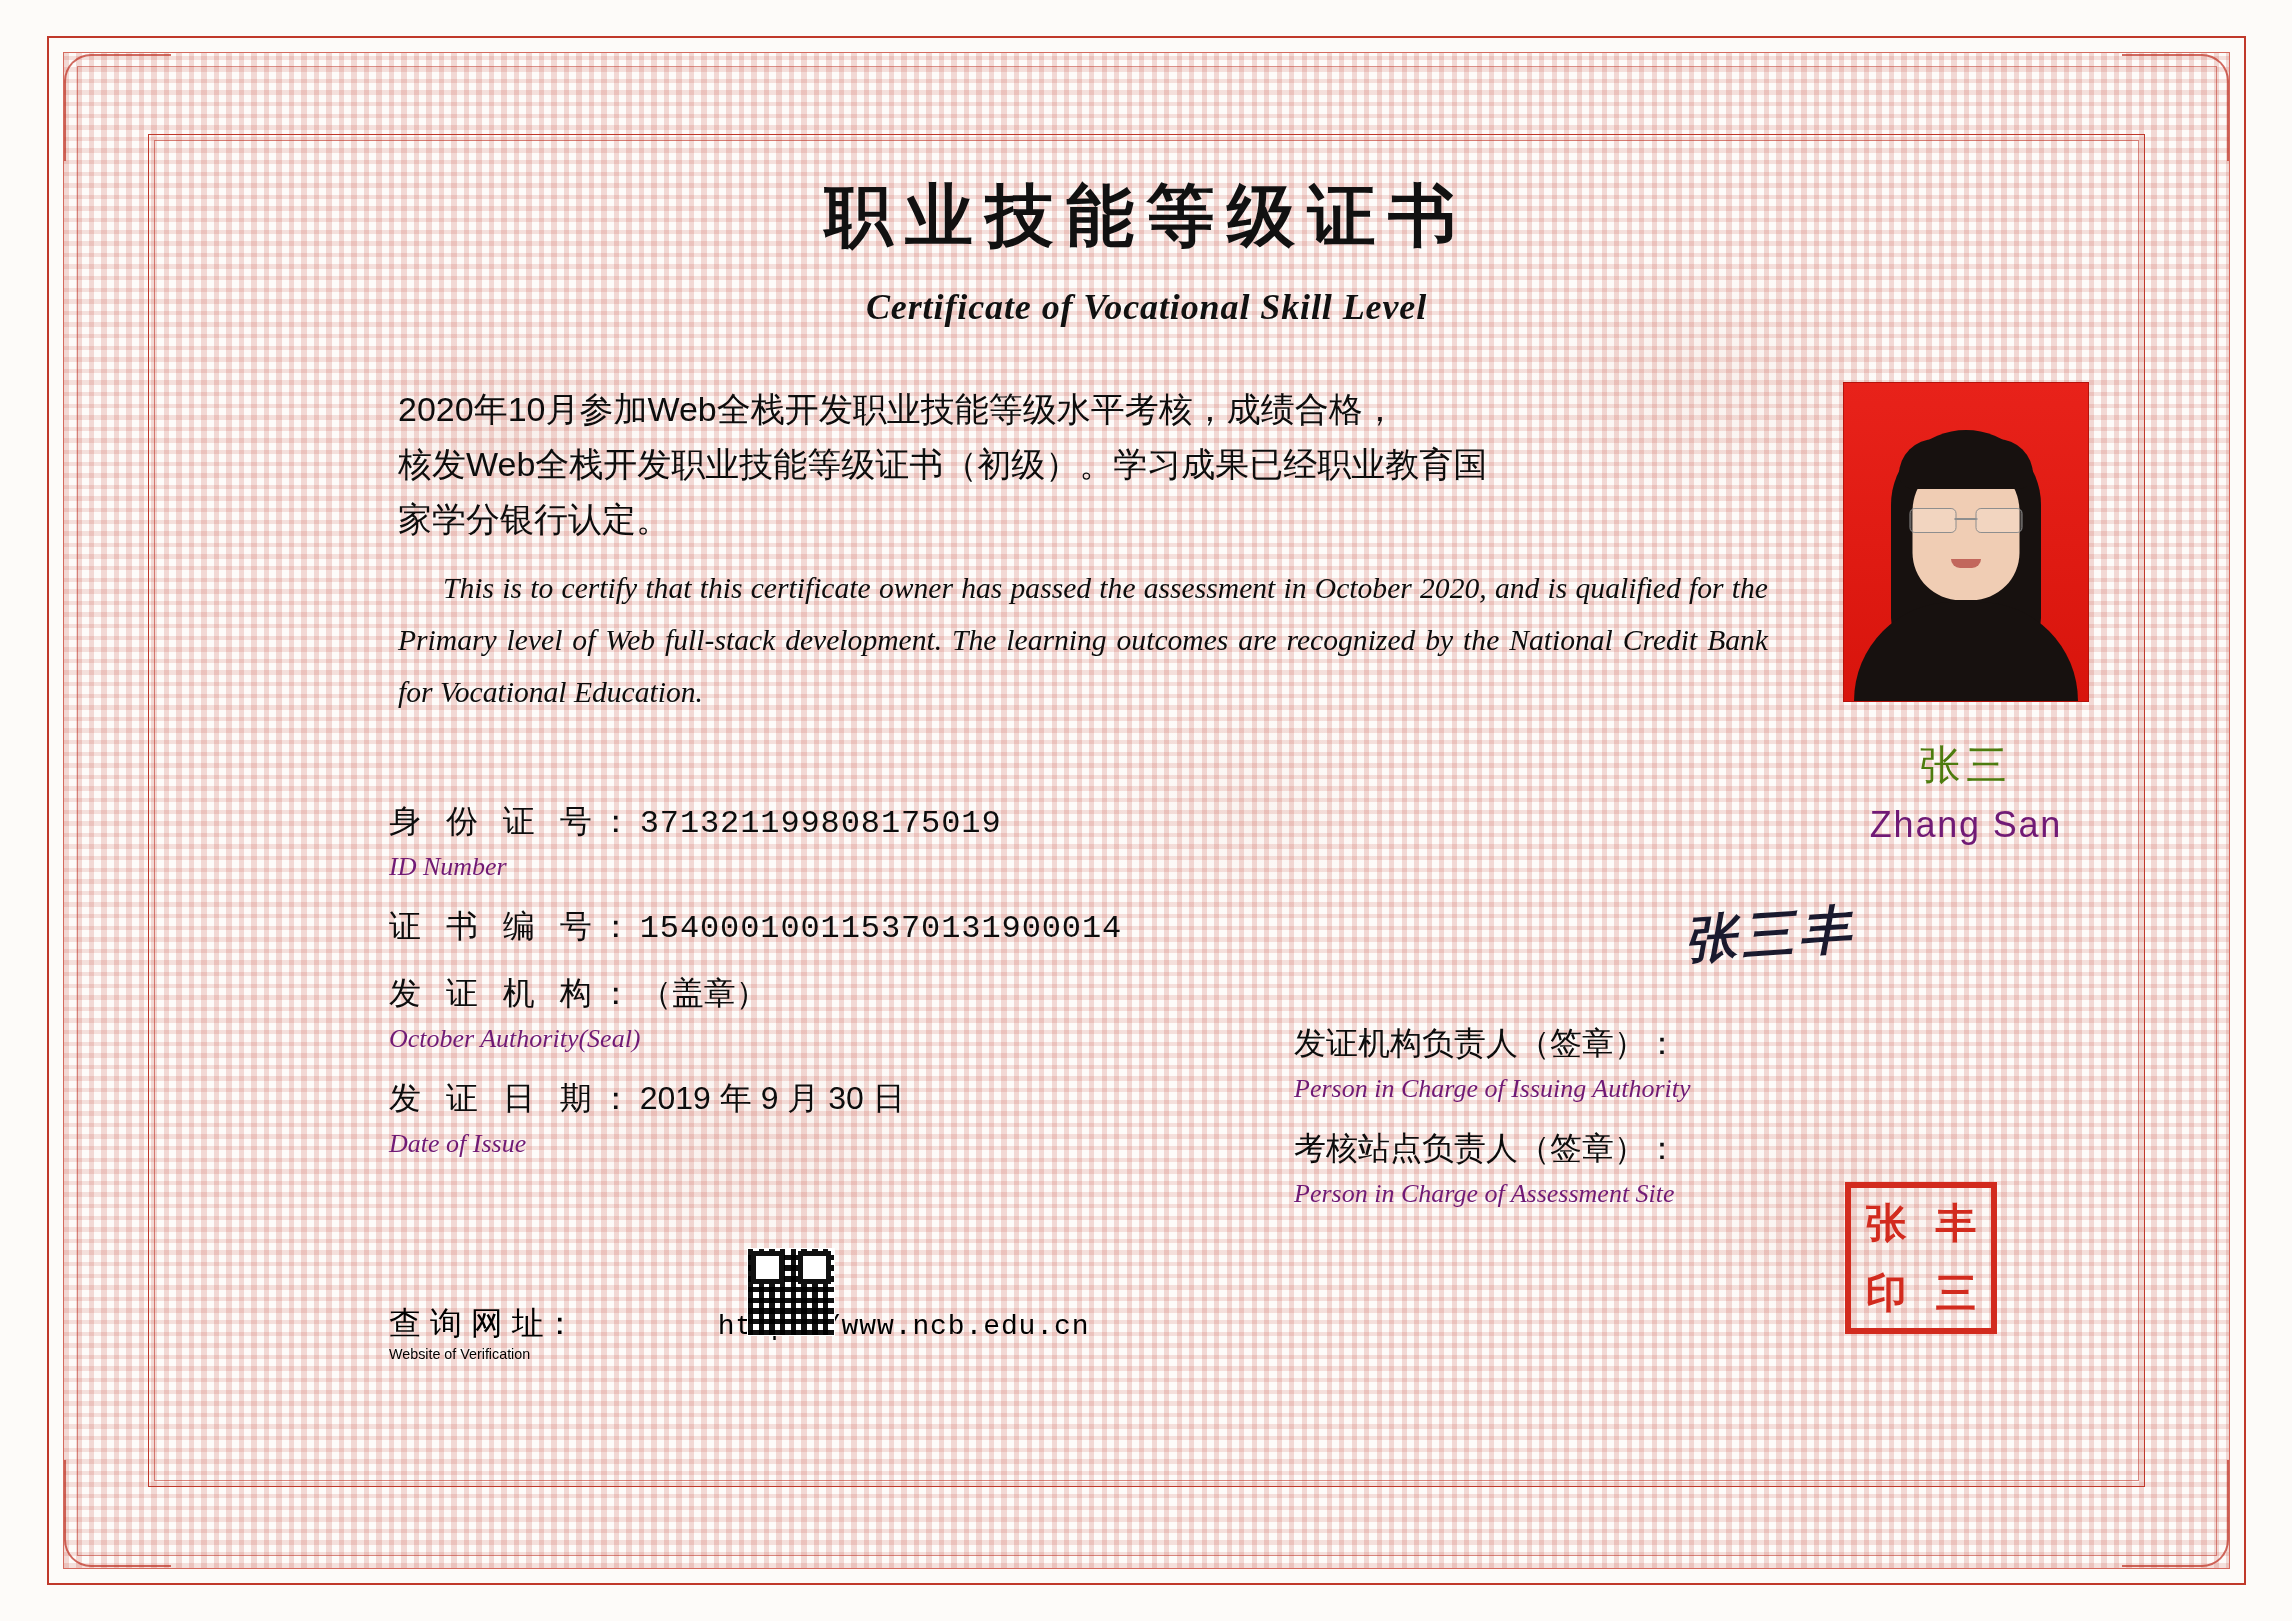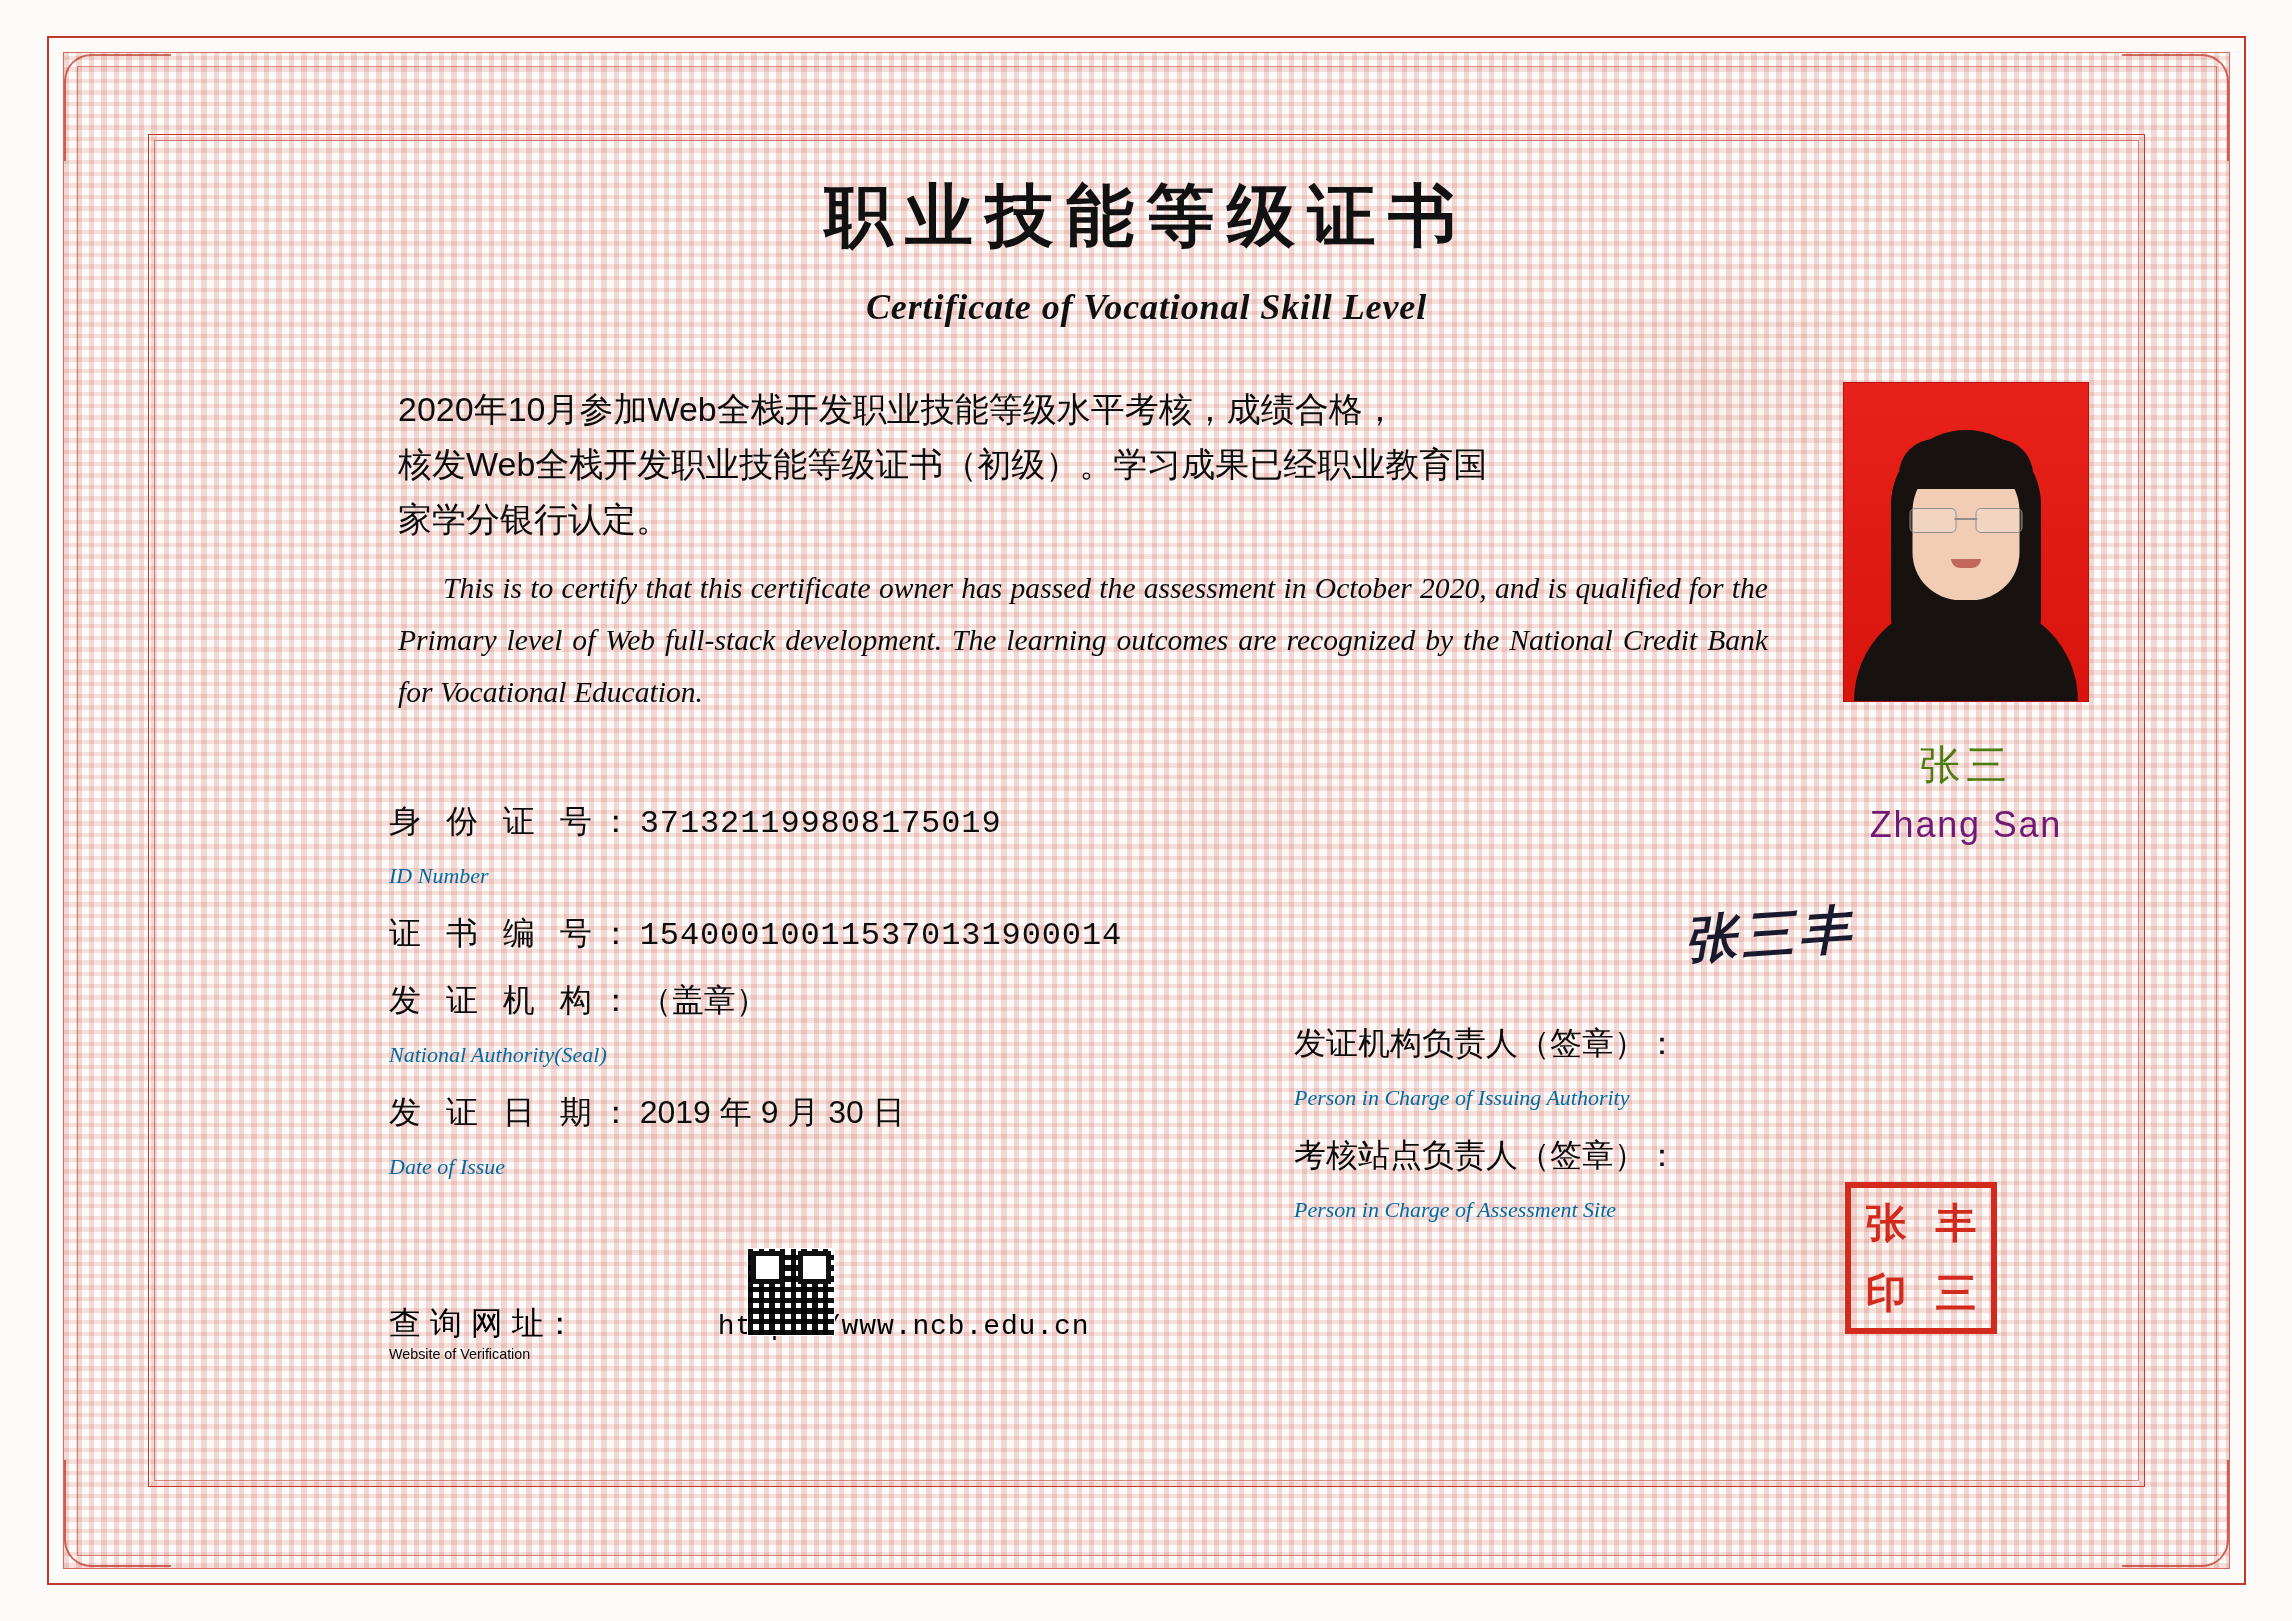--- a/index.html
+++ b/index.html
@@ -269,23 +269,23 @@
     letter-spacing: 8px;
   }
   .field .value {
     font-family: "Liberation Mono", "DejaVu Sans Mono", monospace;
     font-size: 32px;
     letter-spacing: 0.9px;
   }
   .field .label-en {
     font-family: "Liberation Serif", "DejaVu Serif", serif;
     font-style: italic;
-    font-size: 22px;
-    color: #0369a1;
-    margin-top: 19px;
+    font-size: 26px;
+    color: #701a75;
+    margin-top: 8px;
     display: block;
   }
   .field.spaced { margin-bottom: 23px; }
 
   
   .verify-row {
     position: absolute;
     left: 210px;
     top: 502px;
     width: 985px;
@@ -419,21 +419,21 @@
         <div class="field spaced">
           <div class="line-cn">
             <span class="label-cn">证 书 编 号：</span><span class="value">154000100115370131900014</span>
           </div>
         </div>
 
         <div class="field spaced">
           <div class="line-cn">
             <span class="label-cn">发 证 机 构：</span><span>（盖章）</span>
           </div>
-          <span class="label-en">National Authority(Seal)</span>
+          <span class="label-en">October Authority(Seal)</span>
         </div>
 
         <div class="field spaced">
           <div class="line-cn">
             <span class="label-cn">发 证 日 期：</span><span>2019 年 9 月 30 日</span>
           </div>
           <span class="label-en">Date of Issue</span>
         </div>
 
       </div>

